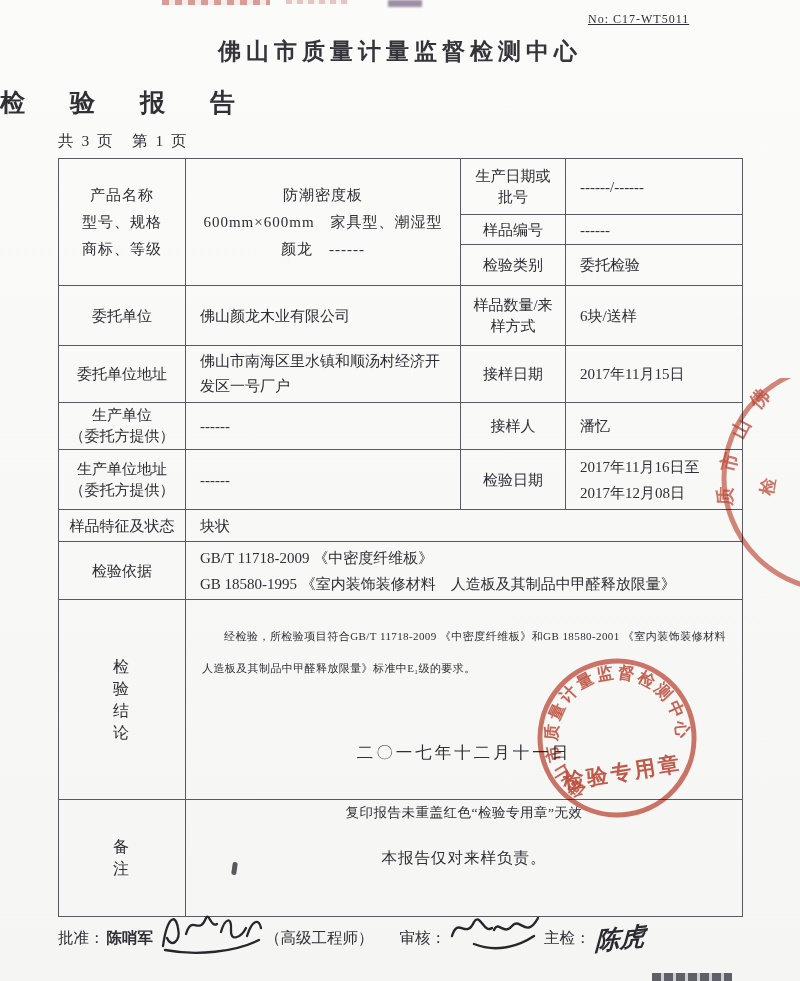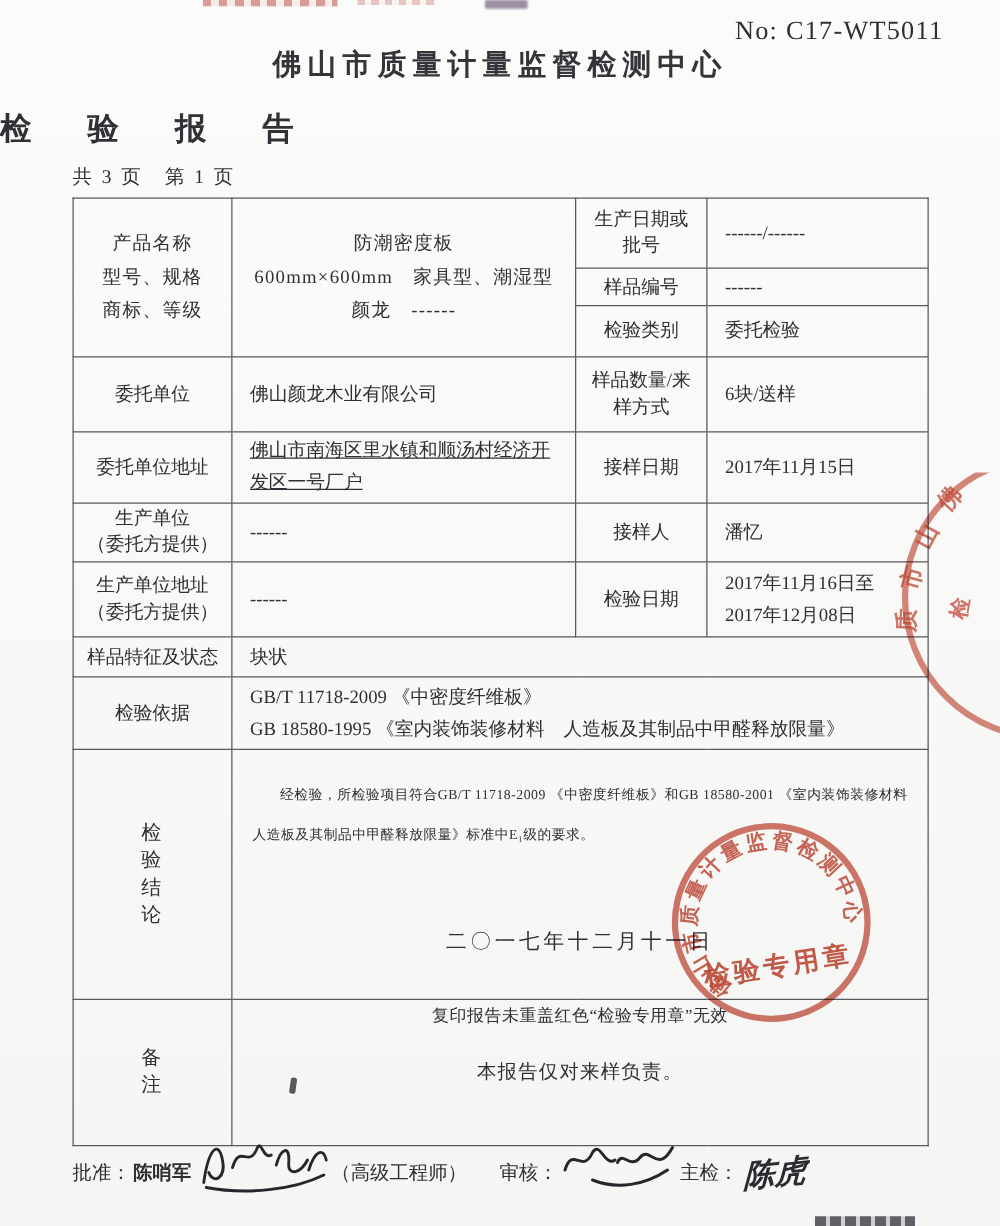--- a/index.html
+++ b/index.html
@@ -2,21 +2,21 @@
 <html><head>
 <meta charset="utf-8">
 <style>
   html,body{margin:0;padding:0;}
   body{
     width:800px;height:981px;position:relative;overflow:hidden;
     background:linear-gradient(180deg,#fbfbf9 0%,#f8f8f6 55%,#f5f5f3 100%);
     font-family:"Liberation Serif","DejaVu Serif",serif;
     color:#2e2e34;
   }
-  .report-no{position:absolute;top:12px;left:588px;font-size:21px;letter-spacing:1px;}
+  .report-no{position:absolute;top:12px;left:588px;font-size:12px;letter-spacing:1px;text-decoration:underline;}
   .org-title{position:absolute;top:36px;left:0;width:100%;text-align:center;
     font-size:23px;font-weight:700;letter-spacing:5px;color:#34343a;}
   .report-title{position:absolute;top:86px;left:0;width:100%;text-align:left;
     font-size:25px;font-weight:700;letter-spacing:10px;color:#303036;}
   .meta-row{position:absolute;top:131px;left:58px;width:684px;display:flex;justify-content:space-between;font-size:15.5px;}
   .meta-pages{letter-spacing:2px;}
 
   table.main{position:absolute;left:58px;top:158px;width:684px;border-collapse:collapse;table-layout:fixed;}
   td{border:1px solid #595960;font-size:15px;padding:2px 8px;vertical-align:middle;line-height:22px;}
   td.lbl{text-align:center;padding:2px 0;}
@@ -102,21 +102,21 @@
     <td class="lbl">委托单位</td>
     <td class="val">佛山颜龙木业有限公司</td>
     <td class="lbl">
       <span class="two-line">样品数量/来</span>
       <span class="two-line">样方式</span>
     </td>
     <td class="val">6块/送样</td>
   </tr>
   <tr style="height:57px">
     <td class="lbl">委托单位地址</td>
-    <td class="val" style="line-height:25px;text-decoration:underline;">佛山市南海区里水镇和顺汤村经济开发区一号厂户</td>
+    <td class="val" style="line-height:25px;">佛山市南海区里水镇和顺汤村经济开发区一号厂户</td>
     <td class="lbl">接样日期</td>
     <td class="val">2017年11月15日</td>
   </tr>
   <tr style="height:46px">
     <td class="lbl">
       <span class="two-line">生产单位</span>
       <span class="two-line">（委托方提供）</span>
     </td>
     <td class="val">------</td>
     <td class="lbl">接样人</td>

